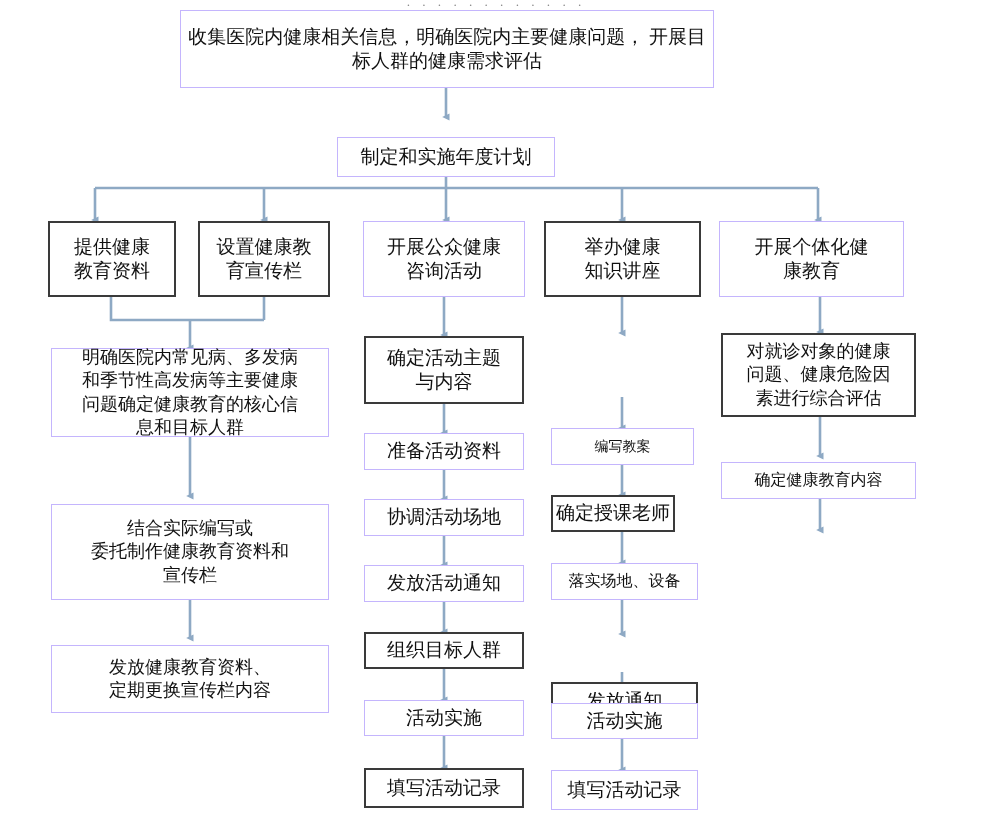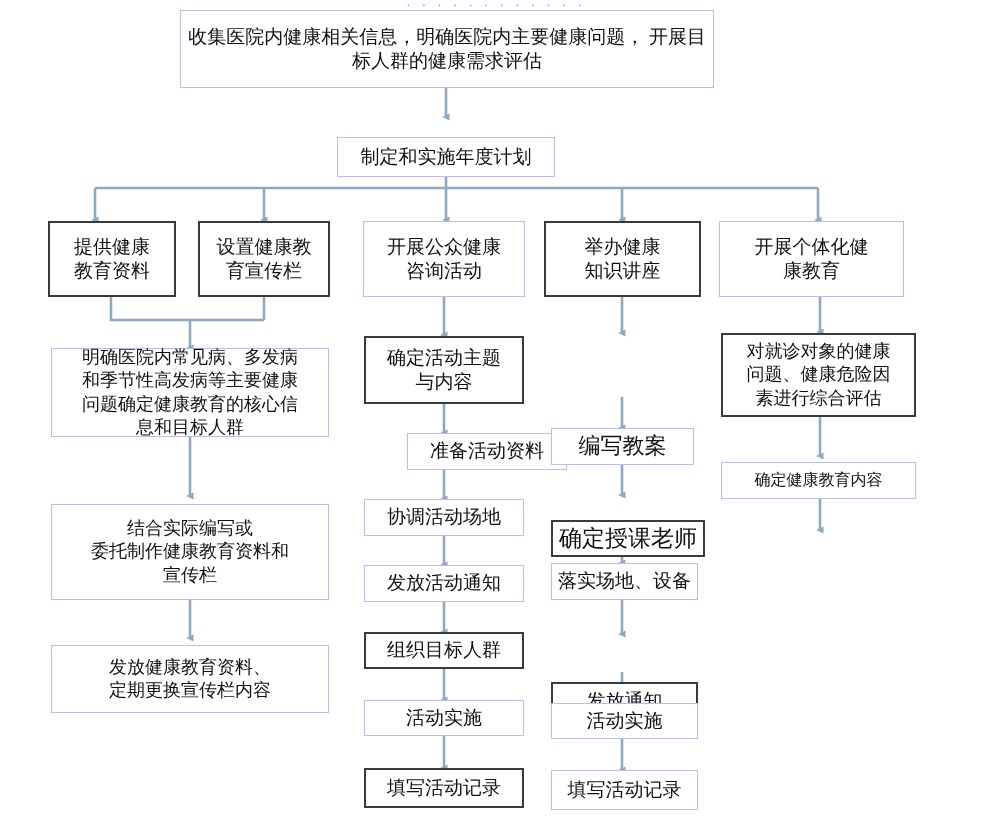--- a/index.html
+++ b/index.html
@@ -157,21 +157,21 @@
   <div class="node" style="left:51px;top:645px;width:278px;height:68px;font-size:18px;">
     <span class="txt">发放健康教育资料、
 定期更换宣传栏内容</span>
   </div>
 
   <div class="node bold" style="left:364px;top:336px;width:160px;height:68px;font-size:19px;">
     <span class="txt">确定活动主题
 与内容</span>
   </div>
 
-  <div class="node" style="left:364px;top:433px;width:160px;height:37px;font-size:19px;margin-left:43px;">
+  <div class="node" style="left:364px;top:433px;width:160px;height:37px;font-size:19px;">
     <span class="txt">准备活动资料</span>
   </div>
 
   <div class="node" style="left:364px;top:499px;width:160px;height:37px;font-size:19px;">
     <span class="txt">协调活动场地</span>
   </div>
 
   <div class="node" style="left:364px;top:565px;width:160px;height:37px;font-size:19px;">
     <span class="txt">发放活动通知</span>
   </div>
@@ -182,29 +182,29 @@
 
   <div class="node" style="left:364px;top:700px;width:160px;height:36px;font-size:19px;">
     <span class="txt">活动实施</span>
   </div>
 
   <div class="node bold" style="left:364px;top:768px;width:160px;height:40px;font-size:19px;">
     <span class="txt">填写活动记录</span>
   </div>
 
 
-  <div class="node" style="left:551px;top:428px;width:143px;height:37px;font-size:22px;">
+  <div class="node" style="left:551px;top:428px;width:143px;height:37px;font-size:14px;">
     <span class="txt">编写教案</span>
   </div>
 
-  <div class="node bold" style="left:551px;top:495px;width:154px;height:37px;font-size:23px;margin-top:25px;">
+  <div class="node bold" style="left:551px;top:495px;width:124px;height:37px;font-size:19px;">
     <span class="txt">确定授课老师</span>
   </div>
 
-  <div class="node" style="left:551px;top:563px;width:147px;height:37px;font-size:19px;">
+  <div class="node" style="left:551px;top:563px;width:147px;height:37px;font-size:16px;">
     <span class="txt">落实场地、设备</span>
   </div>
 
   <div class="node bold" style="left:551px;top:634px;width:147px;height:38px;font-size:19px;margin-top:48px;">
     <span class="txt">发放通知</span>
   </div>
 
   <div class="node" style="left:551px;top:703px;width:147px;height:36px;font-size:19px;">
     <span class="txt">活动实施</span>
   </div>

